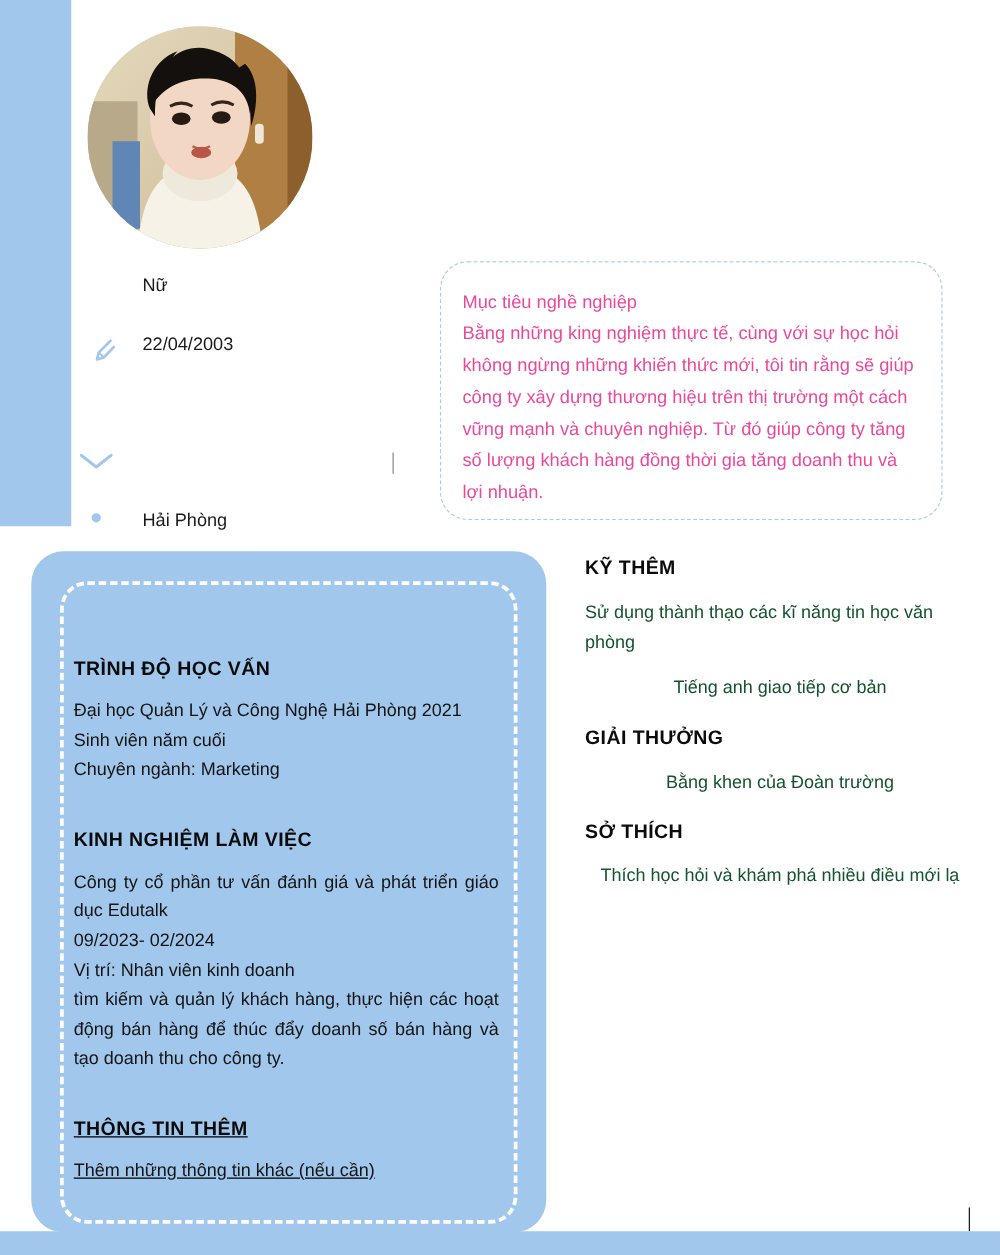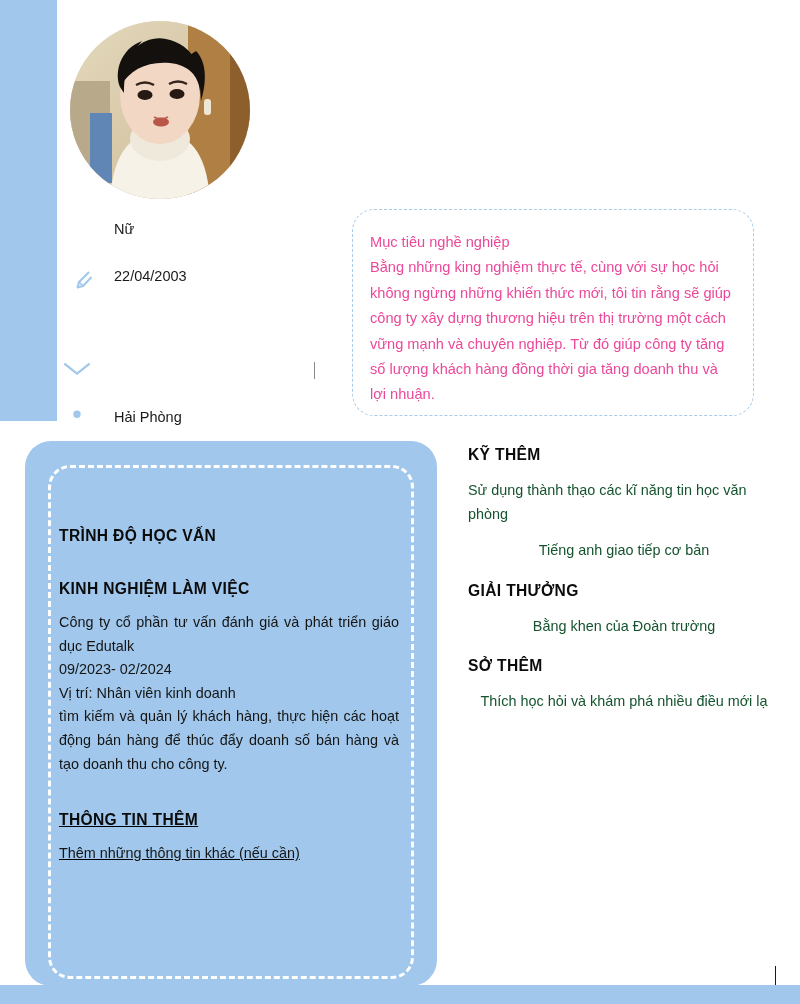--- a/index.html
+++ b/index.html
@@ -296,20 +296,23 @@
     <div class="objective-line">Bằng những king nghiệm thực tế, cùng với sự học hỏi không ngừng những khiến thức mới, tôi tin rằng sẽ giúp công ty xây dựng thương hiệu trên thị trường một cách  vững mạnh và chuyên nghiệp. Từ đó giúp công ty tăng số lượng khách hàng đồng thời gia tăng doanh thu và lợi nhuận.</div>
   </div>
 
   <div class="blue-panel"></div>
   <div class="panel-dash"></div>
 
   <div class="panel-content">
 
     <div class="panel-section">
       <div class="panel-heading">TRÌNH ĐỘ HỌC VẤN</div>
+      <div class="panel-line" style="white-space:pre-wrap;">Đại học Quản Lý và Công Nghệ Hải Phòng 2021
+Sinh viên năm cuối
+Chuyên ngành: Marketing</div>
     </div>
 
     <div class="panel-section">
       <div class="panel-heading">KINH NGHIỆM LÀM VIỆC</div>
       <div class="panel-line justify">Công ty cổ phần tư vấn đánh giá và phát triển giáo dục Edutalk</div>
       <div class="panel-line">09/2023- 02/2024</div>
       <div class="panel-line">Vị trí: Nhân viên kinh doanh</div>
       <div class="panel-line justify">tìm kiếm và quản lý khách hàng, thực hiện các hoạt động bán hàng để thúc đẩy doanh số bán hàng và tạo doanh thu cho công ty.</div>
     </div>
 
@@ -326,21 +329,21 @@
       <div class="right-item">Sử dụng thành thạo các kĩ năng tin học văn phòng</div>
       <div class="right-item">Tiếng anh giao tiếp cơ bản</div>
     </div>
 
     <div class="right-section">
       <div class="right-heading">GIẢI THƯỞNG</div>
       <div class="right-item">Bằng khen của Đoàn trường</div>
     </div>
 
     <div class="right-section">
-      <div class="right-heading">SỞ THÊM</div>
+      <div class="right-heading">SỞ THÍCH</div>
       <div class="right-item">Thích học hỏi và khám phá nhiều điều mới lạ</div>
     </div>
   </div>
 
   <div class="caret-bottom"></div>
   <div class="footer-bar"></div>
 
 </div>
 
 </body></html>

